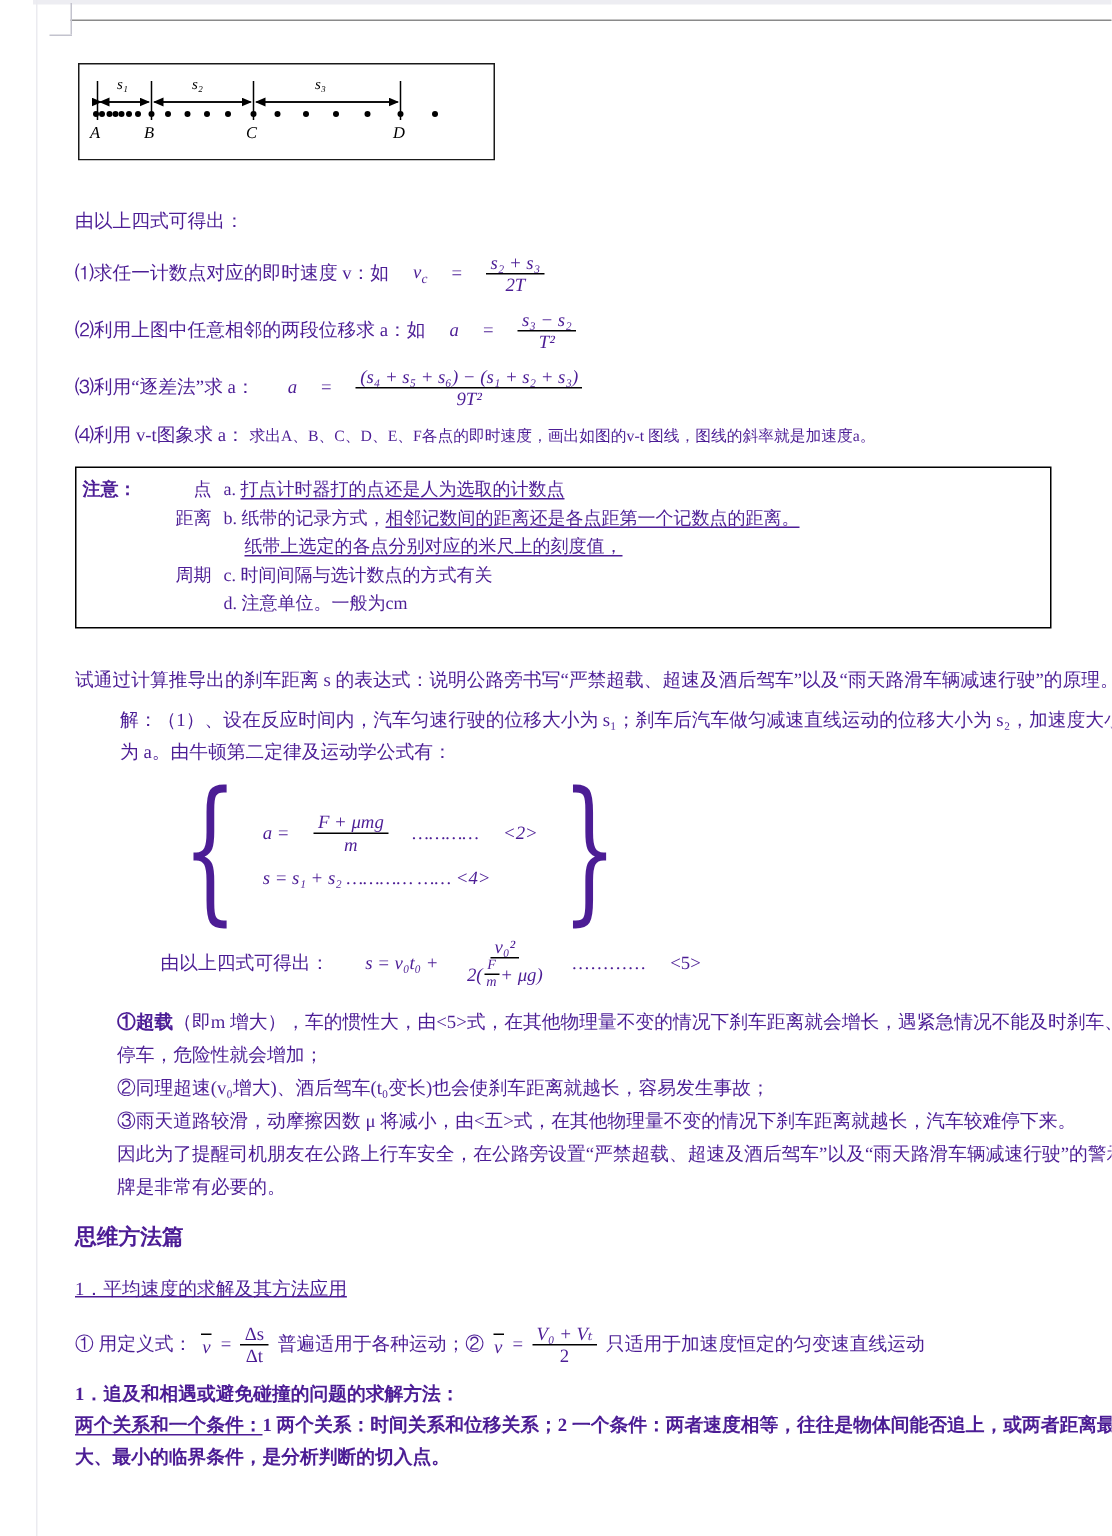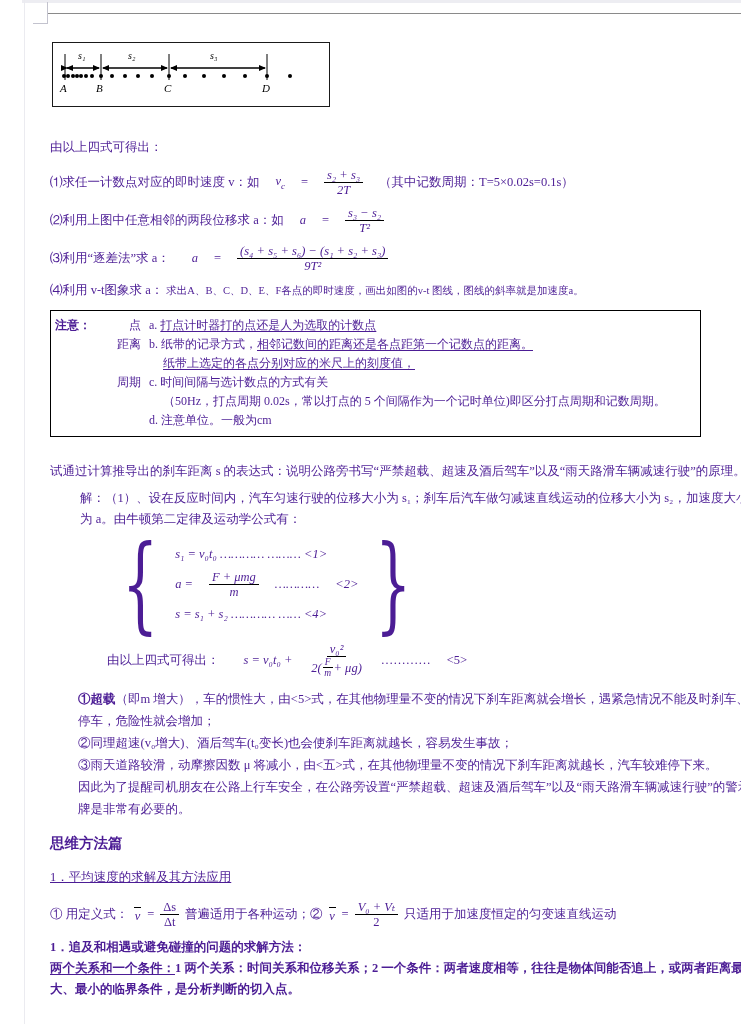--- a/index.html
+++ b/index.html
@@ -115,21 +115,20 @@
     <p style="margin-top:30px;">由以上四式可得出：</p>
 
     <div class="frow" style="margin-top:7px;height:34px;">
       <span>⑴求任一计数点对应的即时速度 v：如</span>
       <span class="mi"><span>v</span><sub>c</sub></span>
       <span>=</span>
       <span class="frac">
         <span class="num">s₂ + s₃</span>
         <span class="den">2T</span>
       </span>
-      <span>（其中记数周期：T=5×0.02s=0.1s）</span>
     </div>
 
     <div class="frow" style="margin-top:4px;height:34px;">
       <span>⑵利用上图中任意相邻的两段位移求 a：如</span>
       <span class="mi">a</span>
       <span>=</span>
       <span class="frac">
         <span class="num">s₃ − s₂</span>
         <span class="den">T²</span>
       </span>
@@ -159,35 +158,31 @@
         <span class="nbody"><span>b.</span> <span>纸带的记录方式，</span><span class="ul">相邻记数间的距离还是各点距第一个记数点的距离。</span></span>
       </div>
       <div class="nrow nind">
         <span class="ul">纸带上选定的各点分别对应的米尺上的刻度值，</span>
       </div>
       <div class="nrow">
         <span class="ntitle"></span>
         <span class="ncat">周期</span>
         <span class="nbody"><span>c.</span> <span>时间间隔与选计数点的方式有关</span></span>
       </div>
-      <div class="nrow nind">
-        <span>（50Hz，打点周期 0.02s，常以打点的 5 个间隔作为一个记时单位)即区分打点周期和记数周期。</span>
-      </div>
       <div class="nrow nind2">
         <span><span>d.</span> <span>注意单位。一般为cm</span></span>
       </div>
     </div>
 
     <p style="margin-top:24px;">试通过计算推导出的刹车距离 s 的表达式：说明公路旁书写“严禁超载、超速及酒后驾车”以及“雨天路滑车辆减速行驶”的原理。</p>
     <p class="ml30" style="margin-top:6px;width:676px;">解：（1）、设在反应时间内，汽车匀速行驶的位移大小为 s₁；刹车后汽车做匀减速直线运动的位移大小为 s₂，加速度大小为 a。由牛顿第二定律及运动学公式有：</p>
 
     <div class="eqsys">
       <span class="brace">{</span>
       <div class="eqcol">
-        <div class="eqline">s₁ = v₀t₀ …………  ……… &lt;1&gt;</div>
         <div class="eqline tall frow">
           <span>a =</span>
           <span class="frac">
             <span class="num">F + μmg</span>
             <span class="den">m</span>
           </span>
           <span>…………</span>
           <span>&lt;2&gt;</span>
         </div>
         <div class="eqline">s = s₁ + s₂ …………  …… &lt;4&gt;</div>

